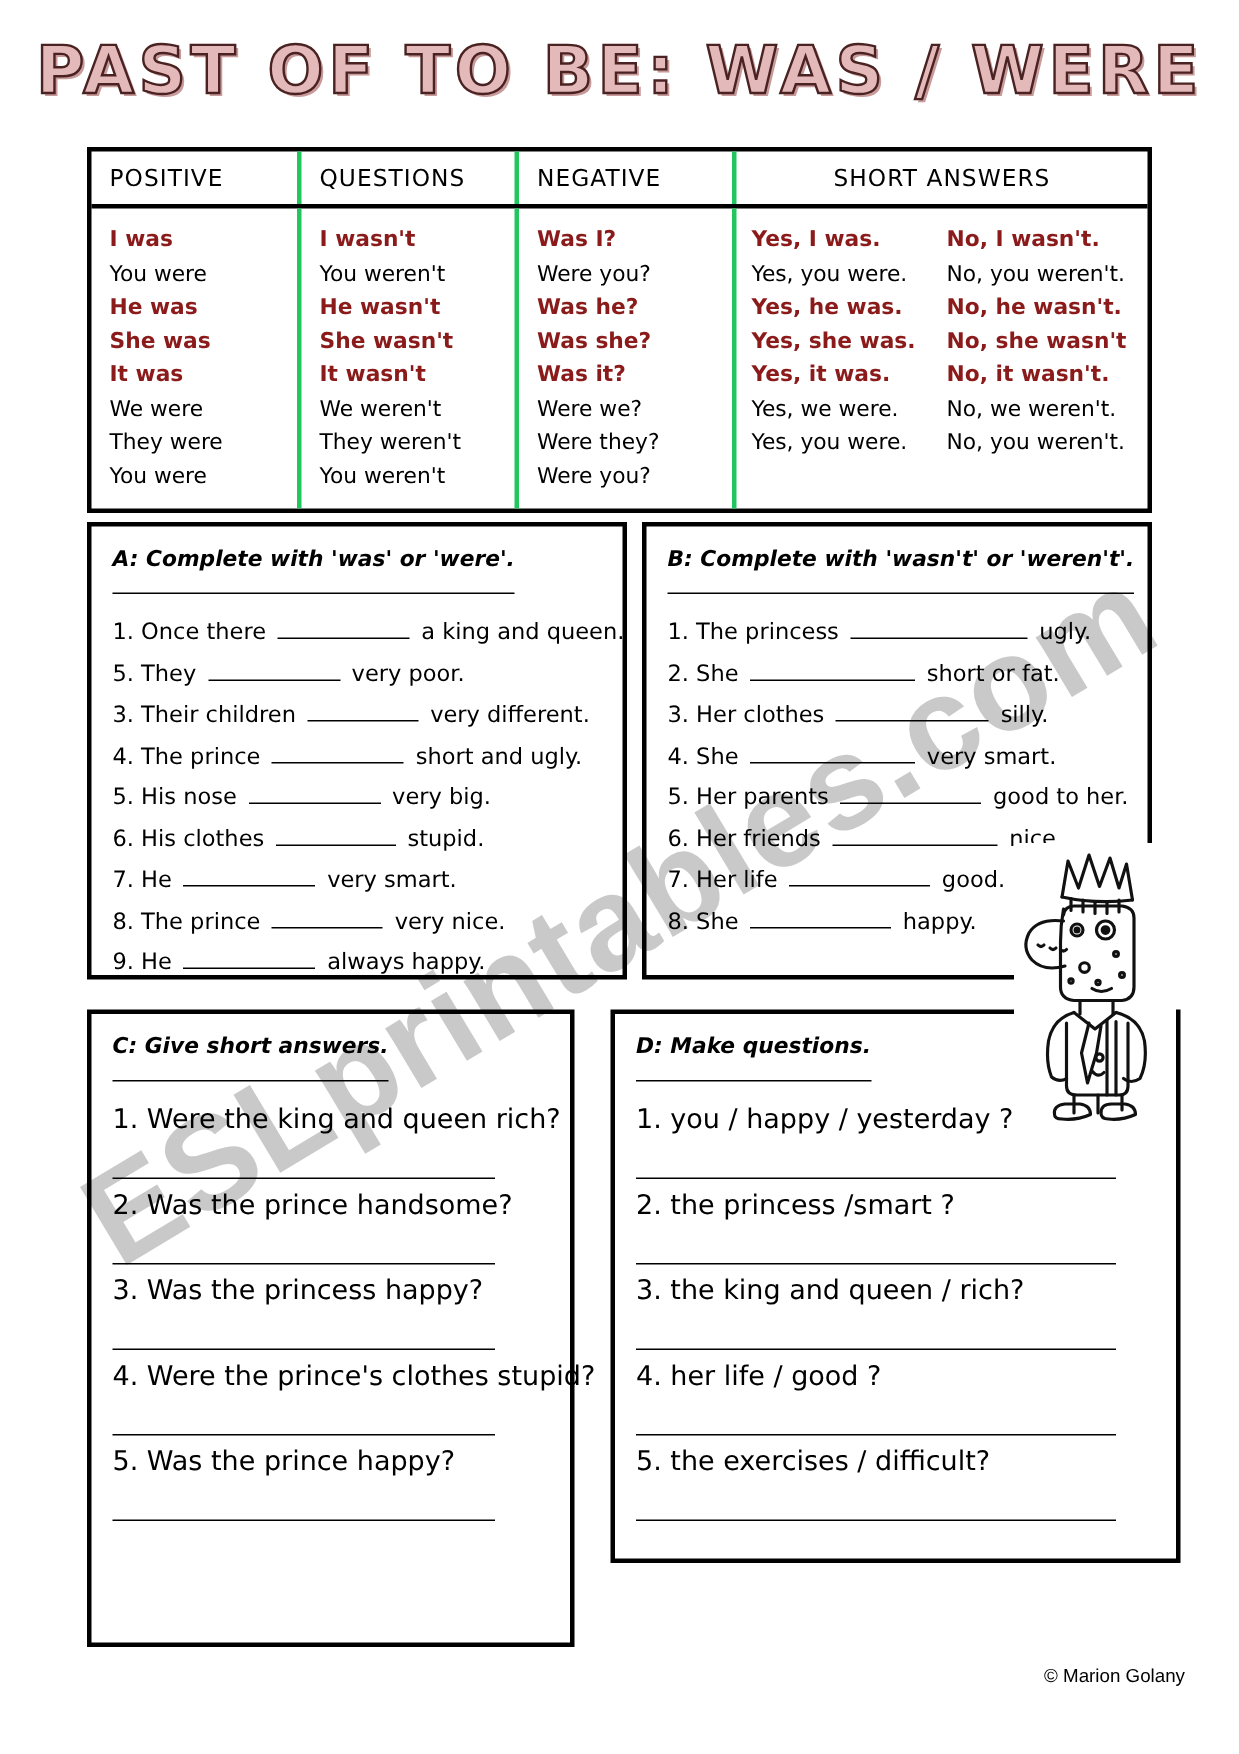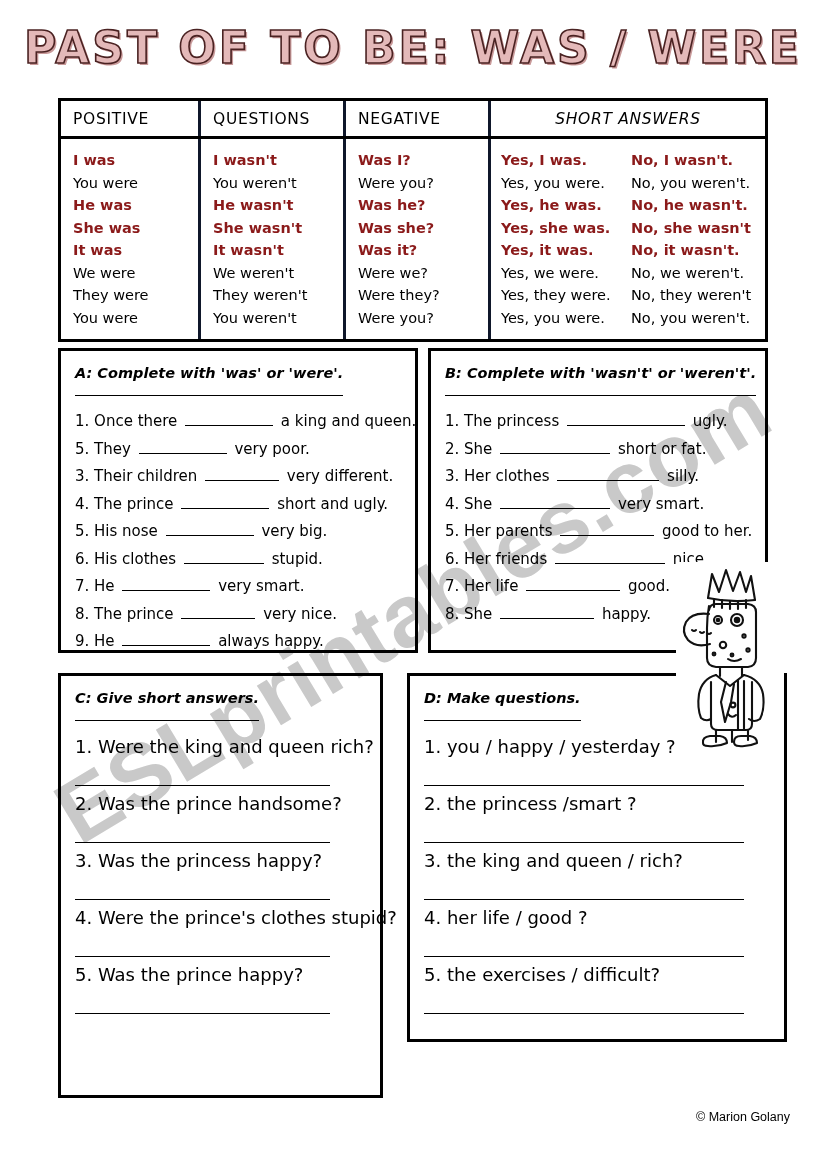--- a/index.html
+++ b/index.html
@@ -71,38 +71,38 @@
   #conj-table .thead {
     display: flex;
     border-bottom: 3px solid #000;
   }
   #conj-table .tbody {
     display: flex;
     border-radius: 31px;
   }
   #conj-table .col {
     box-sizing: border-box;
-    border-right: 3px solid #0f172a;
+    border-right: 3px solid #22c55e;
   }
   #conj-table .col:last-child { border-right: none; }
 
   .c-positive  { width: 140px; }
   .c-negative  { width: 145px; }
   .c-questions { width: 145px; }
   .c-short     { width: 274px; }
 
   #conj-table .th {
     padding: 9px 0 8px 12px;
     font-family: "DejaVu Sans", sans-serif;
     font-size: 15.5px;
     letter-spacing: 0.7px;
     color: #000;
     white-space: nowrap;
   }
-  #conj-table .c-short .th { text-align: center; padding-left: 0; font-style: italic; }
+  #conj-table .c-short .th { text-align: center; padding-left: 0; }
 
   #conj-table .cell-list {
     padding: 10px 0 10px 12px;
   }
   #conj-table .cell-list .row {
     font-size: 14.5px;
     line-height: 22.5px;
     white-space: nowrap;
   }
   .form-was  { color: #8b1a1a; font-weight: bold; }
@@ -280,24 +280,20 @@
           </div>
           <div class="sa-row form-was">
             <span class="sa-yes">Yes, it was.</span>
             <span class="sa-no">No, it wasn't.</span>
           </div>
           <div class="sa-row form-were">
             <span class="sa-yes">Yes, we were.</span>
             <span class="sa-no">No, we weren't.</span>
           </div>
           <div class="sa-row form-were">
-            <span class="sa-yes">Yes, they were.</span>
-            <span class="sa-no">No, they weren't</span>
-          </div>
-          <div class="sa-row form-were">
             <span class="sa-yes">Yes, you were.</span>
             <span class="sa-no">No, you weren't.</span>
           </div>
         </div>
     </div>
   </div>
 </div>
 
 <div class="ex-box" id="box-a">
   <div class="ex-head">A: Complete with 'was' or 'were'.</div>

